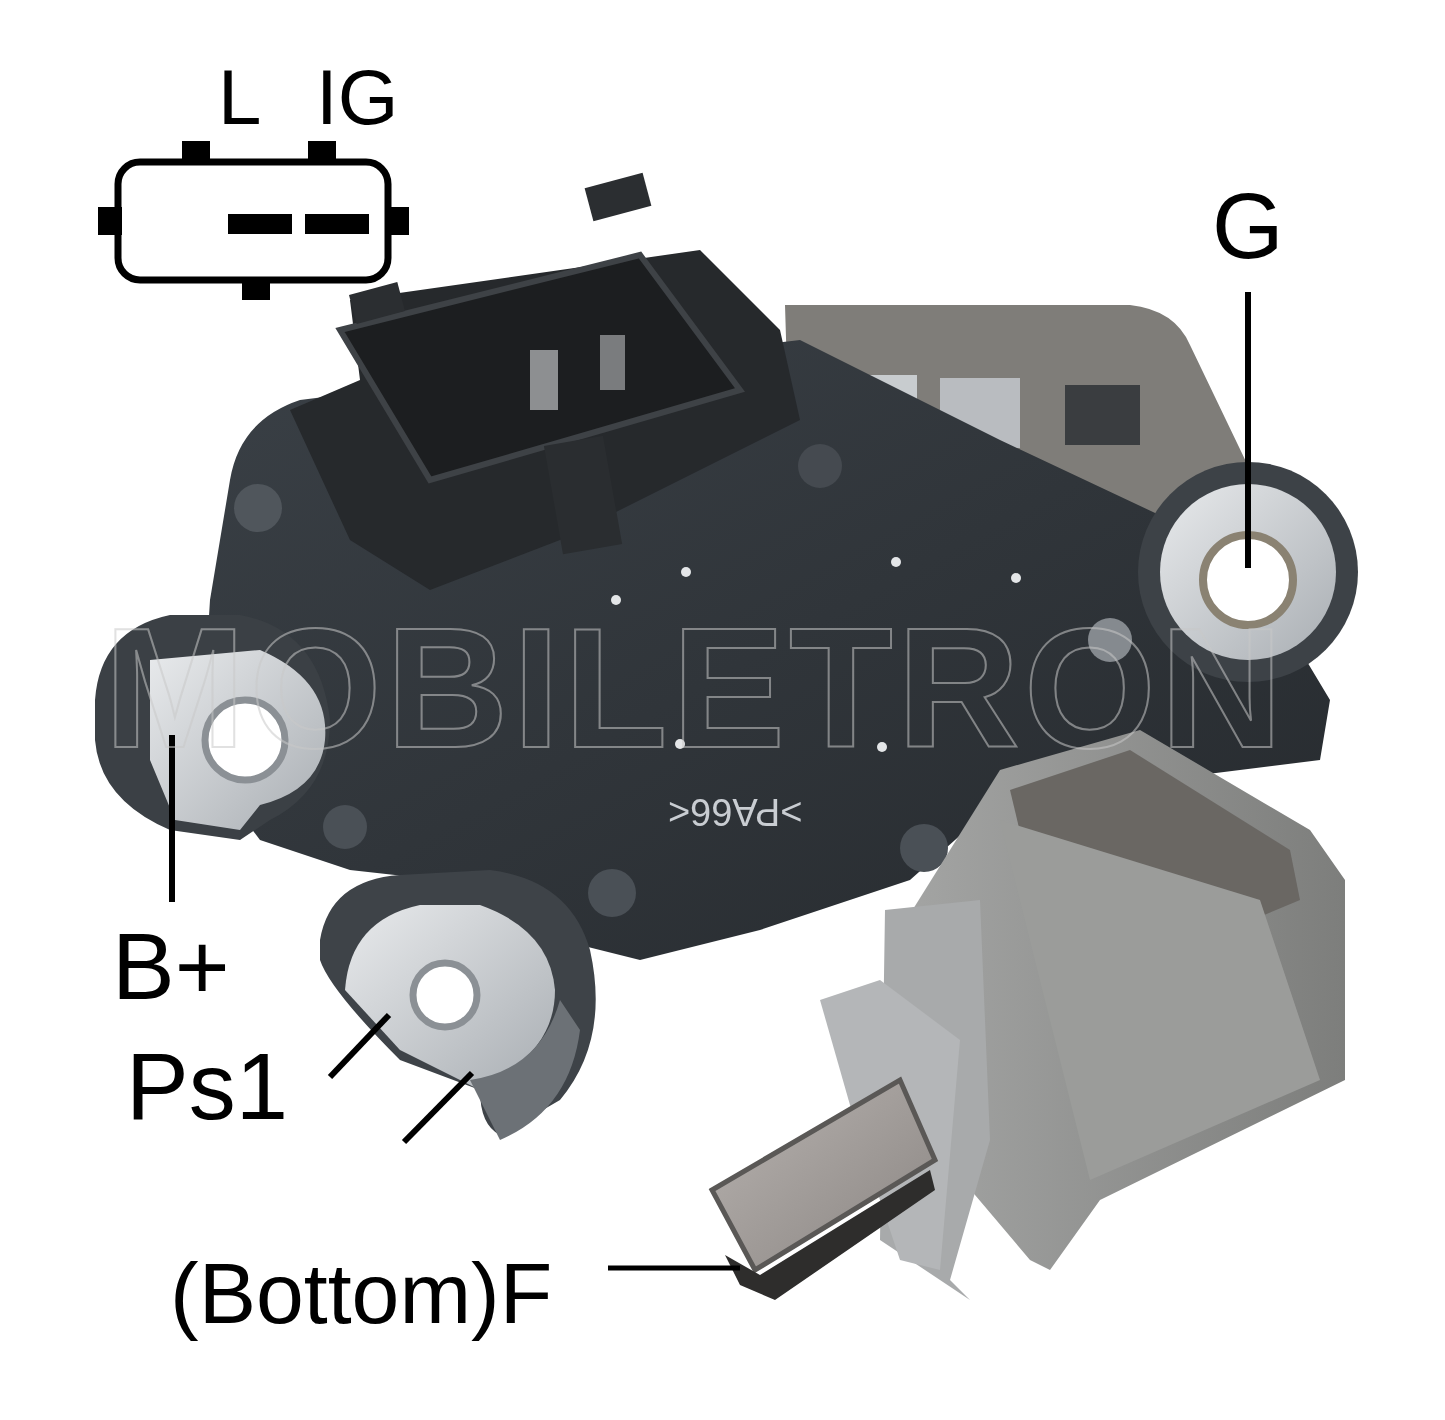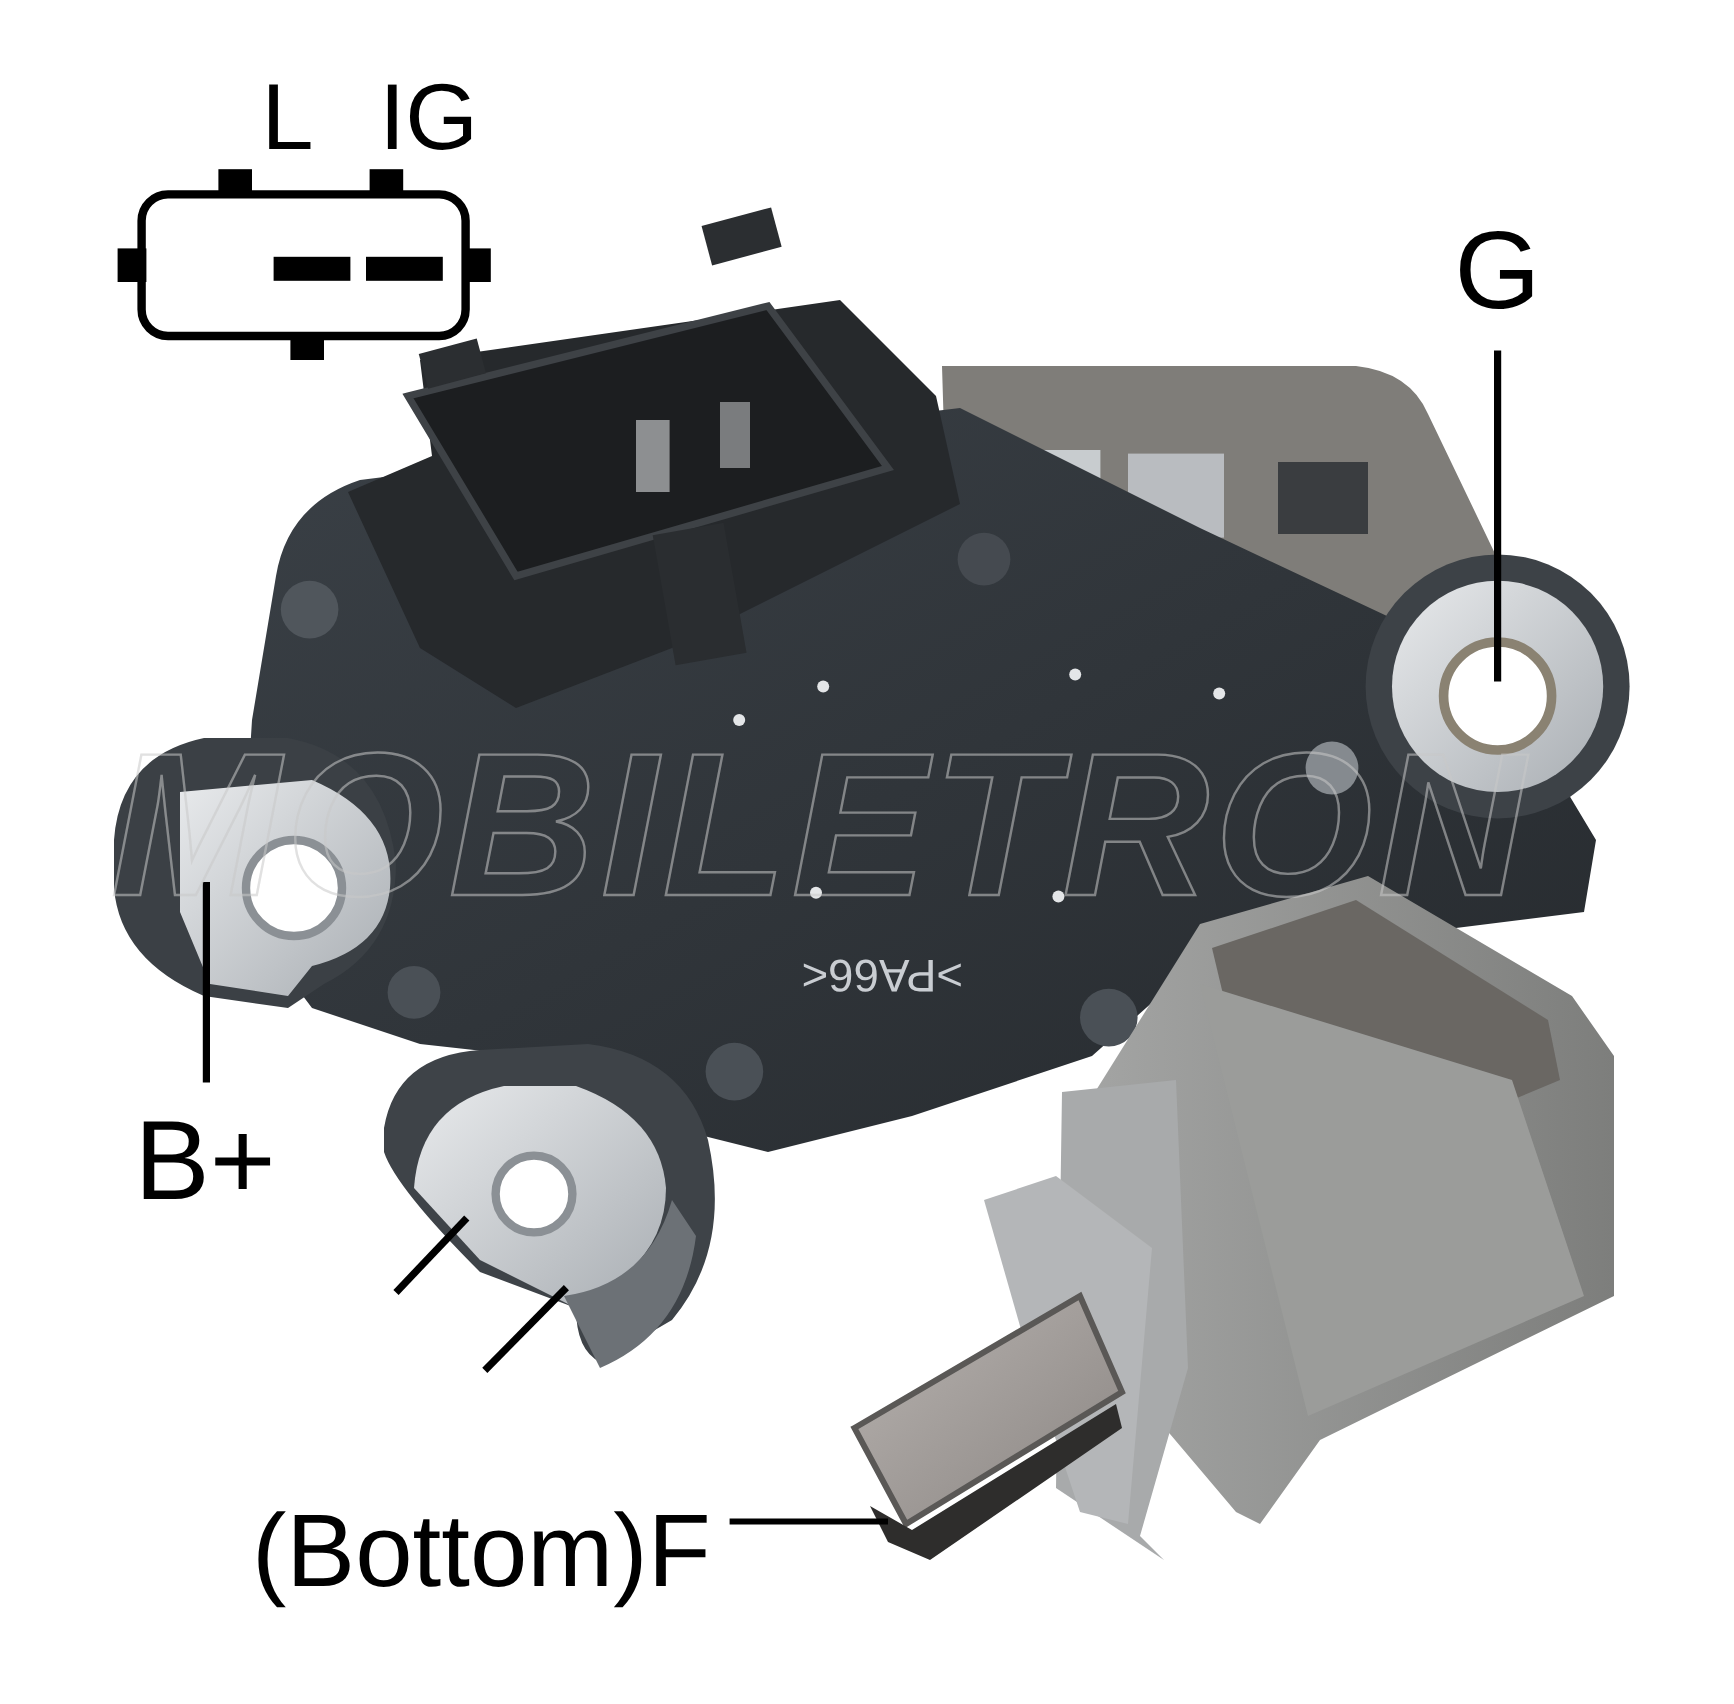--- a/index.html
+++ b/index.html
@@ -5,22 +5,22 @@
   html, body { margin: 0; padding: 0; background: #ffffff; }
   body { width: 1445px; height: 1420px; position: relative; overflow: hidden; font-family: "Liberation Sans", sans-serif; }
   #stage { position: absolute; left: 0; top: 0; width: 1445px; height: 1420px; }
   .label { position: absolute; color: #000; font-family: "Liberation Sans", sans-serif; line-height: 1; white-space: nowrap; }
   .lbl-L { left: 218px; top: 58px; font-size: 78px; }
   .lbl-IG { left: 316px; top: 58px; font-size: 78px; }
   .lbl-G { left: 1212px; top: 180px; font-size: 92px; }
   .lbl-Bplus { left: 112px; top: 920px; font-size: 94px; }
   .lbl-Ps1 { left: 126px; top: 1040px; font-size: 94px; }
   .lbl-Ps2 { left: 232px; top: 1142px; font-size: 94px; }
-  .lbl-bottomF { left: 170px; top: 1250px; font-size: 86px; margin-left: 40px; }
-  .watermark { position: absolute; left: 92px; top: 590px; font-size: 170px; font-weight: bold; font-style: italic; color: transparent; -webkit-text-stroke: 2px rgba(200,200,200,0.55); letter-spacing: 4px; font-family: "Liberation Sans", sans-serif; white-space: nowrap; }
+  .lbl-bottomF { left: 170px; top: 1250px; font-size: 86px; }
+  .watermark { position: absolute; left: 104px; top: 590px; font-size: 170px; font-weight: bold; color: transparent; -webkit-text-stroke: 2px rgba(200,200,200,0.55); letter-spacing: 4px; font-family: "Liberation Sans", sans-serif; white-space: nowrap; }
   .marking { position: absolute; left: 668px; top: 790px; font-size: 38px; color: #c9cdd2; transform: rotate(180deg); font-family: "Liberation Sans", sans-serif; }
 </style>
 </head>
 <body>
 
 <div id="stage">
   <svg width="1445" height="1420" viewBox="0 0 1445 1420" xmlns="http://www.w3.org/2000/svg">
     <defs>
       <linearGradient id="gDark" x1="0" y1="0" x2="1" y2="1">
         <stop offset="0" stop-color="#3a4046"></stop>
@@ -126,14 +126,15 @@
     </g>
   </svg>
 
   <div class="watermark">MOBILETRON</div>
   <div class="marking">&gt;PA66&lt;</div>
 
   <div class="label lbl-L">L</div>
   <div class="label lbl-IG">IG</div>
   <div class="label lbl-G">G</div>
   <div class="label lbl-Bplus">B+</div>
+  <div class="label lbl-Ps1">Ps1</div>
   <div class="label lbl-bottomF">(Bottom)F</div>
 </div>
 
 </body></html>

